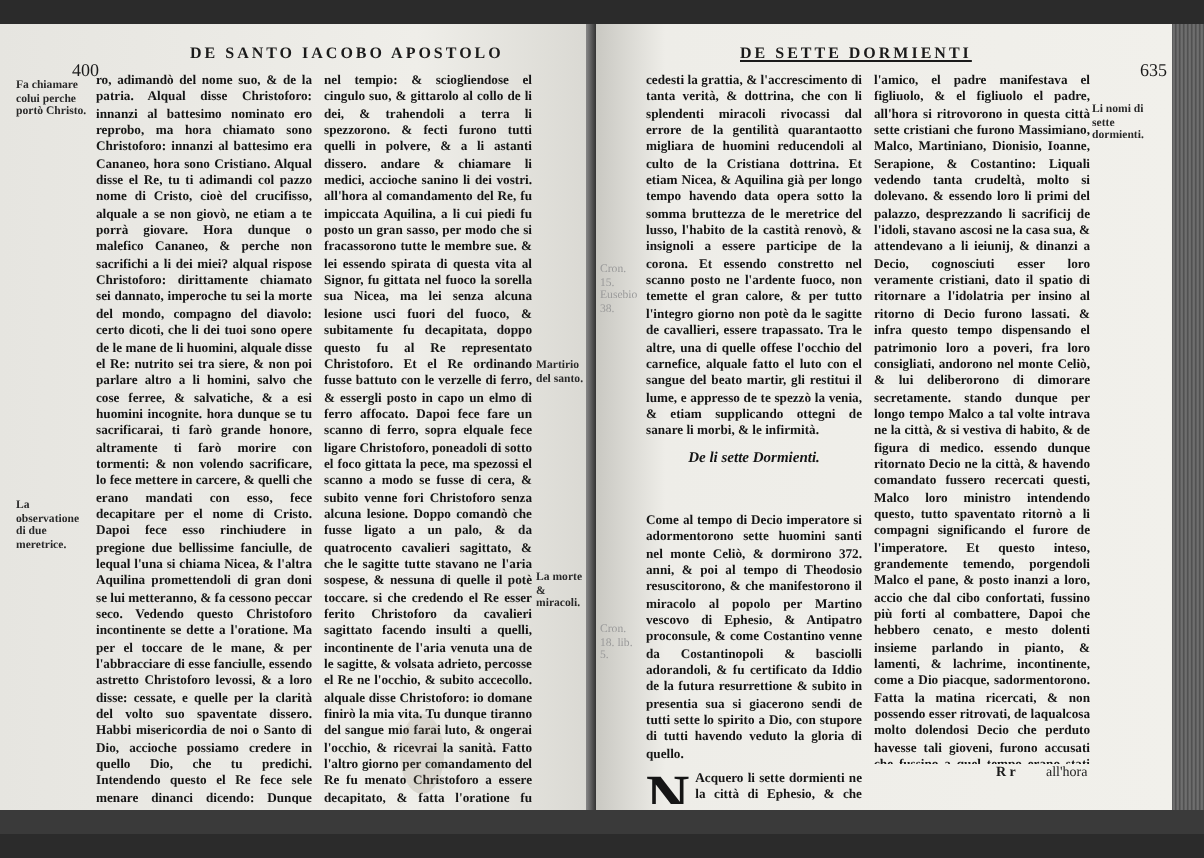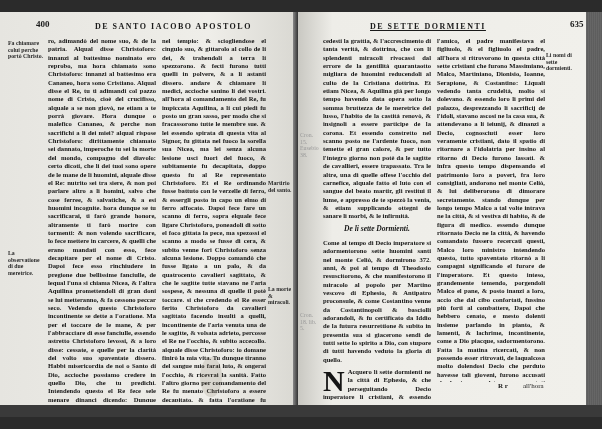--- a/index.html
+++ b/index.html
@@ -13,26 +13,26 @@
   .page {
     position: absolute; top: 0; height: 405px; background: #ecebe6;
     overflow: hidden; color: #1a1a1a;
   }
   .page.left { left: 0; width: 298px; background: linear-gradient(90deg,#e6e5e0 0%,#efeee9 70%,#d9d8d2 100%); }
   .page.right { left: 298px; width: 288px; background: linear-gradient(90deg,#c9c8c2 0%,#eeede8 12%,#f1f0eb 100%); }
   .gutter { position: absolute; left: 293px; top: 0; width: 10px; height: 405px; background: linear-gradient(90deg,#888 0%,#333 50%,#777 100%); }
   .edge { position: absolute; left: 586px; top: 0; width: 16px; height: 405px; background: repeating-linear-gradient(90deg,#555 0,#777 1px,#444 2px); }
   .bottom-shadow { position: absolute; left: 0; top: 405px; width: 602px; height: 12px; background: #3a3a3a; }
   .header { position: absolute; top: 10px; font-size: 8px; letter-spacing: 1.5px; font-weight: bold; }
-  .pagenum { position: absolute; top: 7px; font-size: 9px; font-weight: bold; text-align: center; }
+  .pagenum { position: absolute; top: 18px; font-size: 9px; font-weight: normal; text-align: center; }
   .col { position: absolute; font-size: 6.6px; line-height: 8.35px; text-align: justify; font-weight: bold; color: #151515; }
   .col p { margin: 0; }
   .marg { position: absolute; font-size: 5.8px; line-height: 6.6px; font-weight: bold; color: #2a2a2a; }
   .marg.faint { color: #9a9a9a; font-weight: normal; }
-  .sect-title { font-style: italic; font-weight: bold; text-align: center; font-size: 7.5px; margin: 4px 0 6px; }
+  .sect-title { font-style: italic; font-weight: bold; text-align: center; font-size: 7.5px; margin: 4px 0 24px; }
   .dropcap { float: left; font-size: 30px; line-height: 24px; margin: 1px 3px 0 0; font-weight: bold; }
   .sig { position: absolute; font-size: 7px; font-weight: bold; }
   .stain { position: absolute; border-radius: 50%; background: rgba(120,110,90,0.18); }
 </style>
 </head>
 <body>
 
 <div class="book">
   <div class="page left">
     <div class="pagenum" style="left:36px;">400</div>

